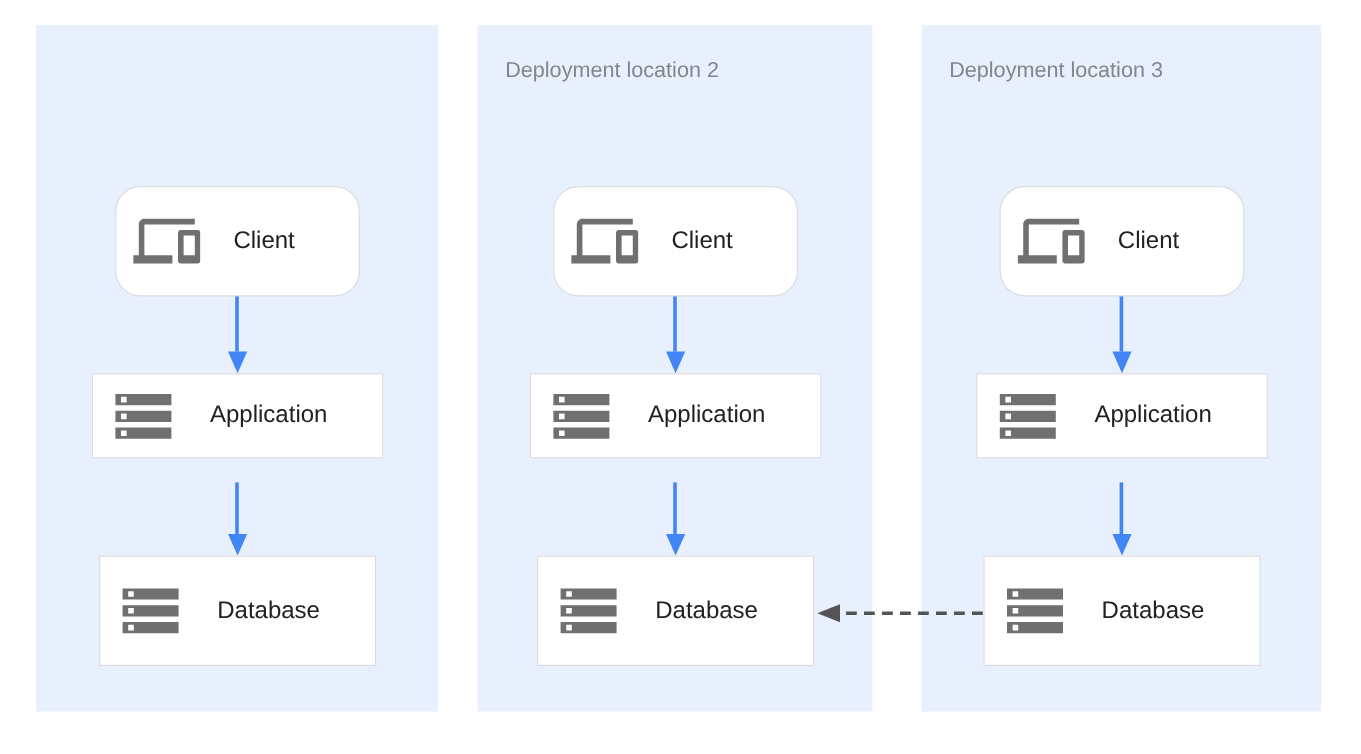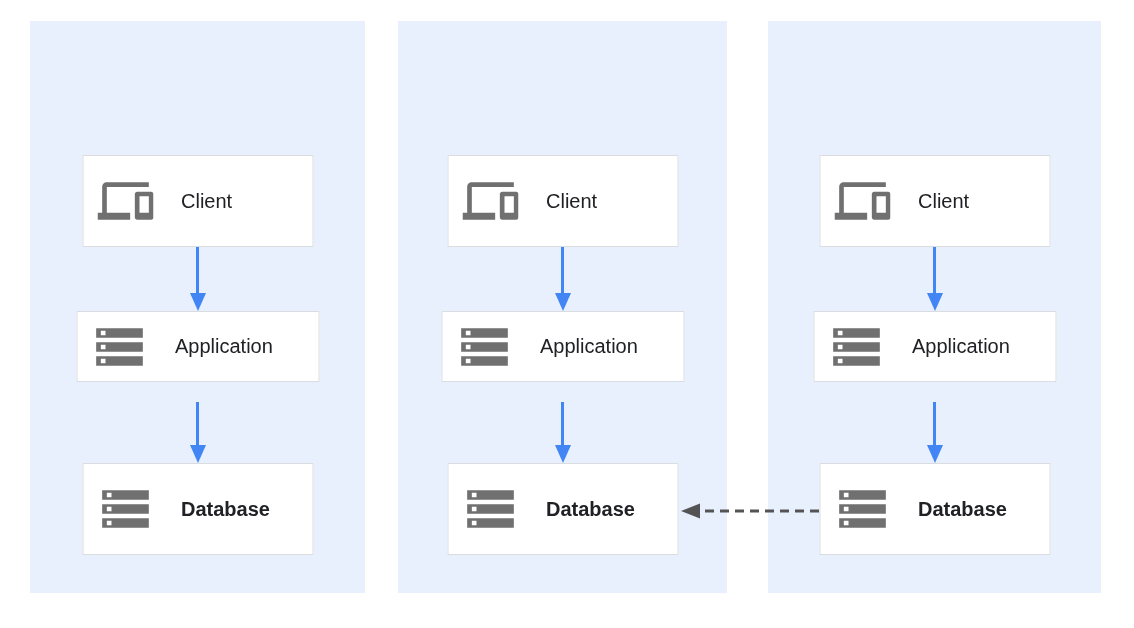--- a/index.html
+++ b/index.html
@@ -33,23 +33,23 @@
     color:var(--panel-title);
     white-space:nowrap;
   }
   .node{
     position:absolute;left:50%;transform:translateX(-50%);
     background:var(--node-bg);
     border:1px solid var(--node-border);
     display:flex;align-items:center;
     padding-left:14px;
   }
-  .node-client{top:134px;width:231px;height:92px;}
+  .node-client{top:134px;width:204px;height:92px;border-radius:21px;}
   .node-application{top:290px;width:243px;height:71px;}
-  .node-database{top:442px;width:231px;height:92px;font-weight:bold;}
+  .node-database{top:442px;width:231px;height:92px;}
   .node .icon{
     width:56px;height:56px;flex:0 0 auto;
     color:var(--icon-gray);
     display:flex;align-items:center;justify-content:center;
   }
   .node .icon svg{width:100%;height:100%;display:block;}
   .node .label{
     margin-left:28px;
     font-size:20px;
     color:var(--node-label);
@@ -112,20 +112,21 @@
       <span class="icon">
         <svg viewBox="0 0 24 24" fill="currentColor">
             <path d="M2 20h20v-4H2v4zm2-3h2v2H4v-2zM2 4v4h20V4H2zm4 3H4V5h2v2zm-4 7h20v-4H2v4zm2-3h2v2H4v-2z"></path>
           </svg>
       </span>
       <span class="label">Database</span>
     </div>
   </div>
 
   <div class="panel panel-2">
+    <div class="panel-title">Deployment location 2</div>
 
     <div class="node node-client">
       <span class="icon">
         <svg viewBox="0 0 24 24" fill="currentColor">
             <path d="M4 6h18V4H4c-1.1 0-2 .9-2 2v11H0v3h14v-3H4V6zm19 2h-6c-.55 0-1 .45-1 1v10c0 .55.45 1 1 1h6c.55 0 1-.45 1-1V9c0-.55-.45-1-1-1zm-1 9h-4v-7h4v7z"></path>
           </svg>
       </span>
       <span class="label">Client</span>
     </div>
 
@@ -152,20 +153,21 @@
       <span class="icon">
         <svg viewBox="0 0 24 24" fill="currentColor">
             <path d="M2 20h20v-4H2v4zm2-3h2v2H4v-2zM2 4v4h20V4H2zm4 3H4V5h2v2zm-4 7h20v-4H2v4zm2-3h2v2H4v-2z"></path>
           </svg>
       </span>
       <span class="label">Database</span>
     </div>
   </div>
 
   <div class="panel panel-3">
+    <div class="panel-title">Deployment location 3</div>
 
     <div class="node node-client">
       <span class="icon">
         <svg viewBox="0 0 24 24" fill="currentColor">
             <path d="M4 6h18V4H4c-1.1 0-2 .9-2 2v11H0v3h14v-3H4V6zm19 2h-6c-.55 0-1 .45-1 1v10c0 .55.45 1 1 1h6c.55 0 1-.45 1-1V9c0-.55-.45-1-1-1zm-1 9h-4v-7h4v7z"></path>
           </svg>
       </span>
       <span class="label">Client</span>
     </div>
 

